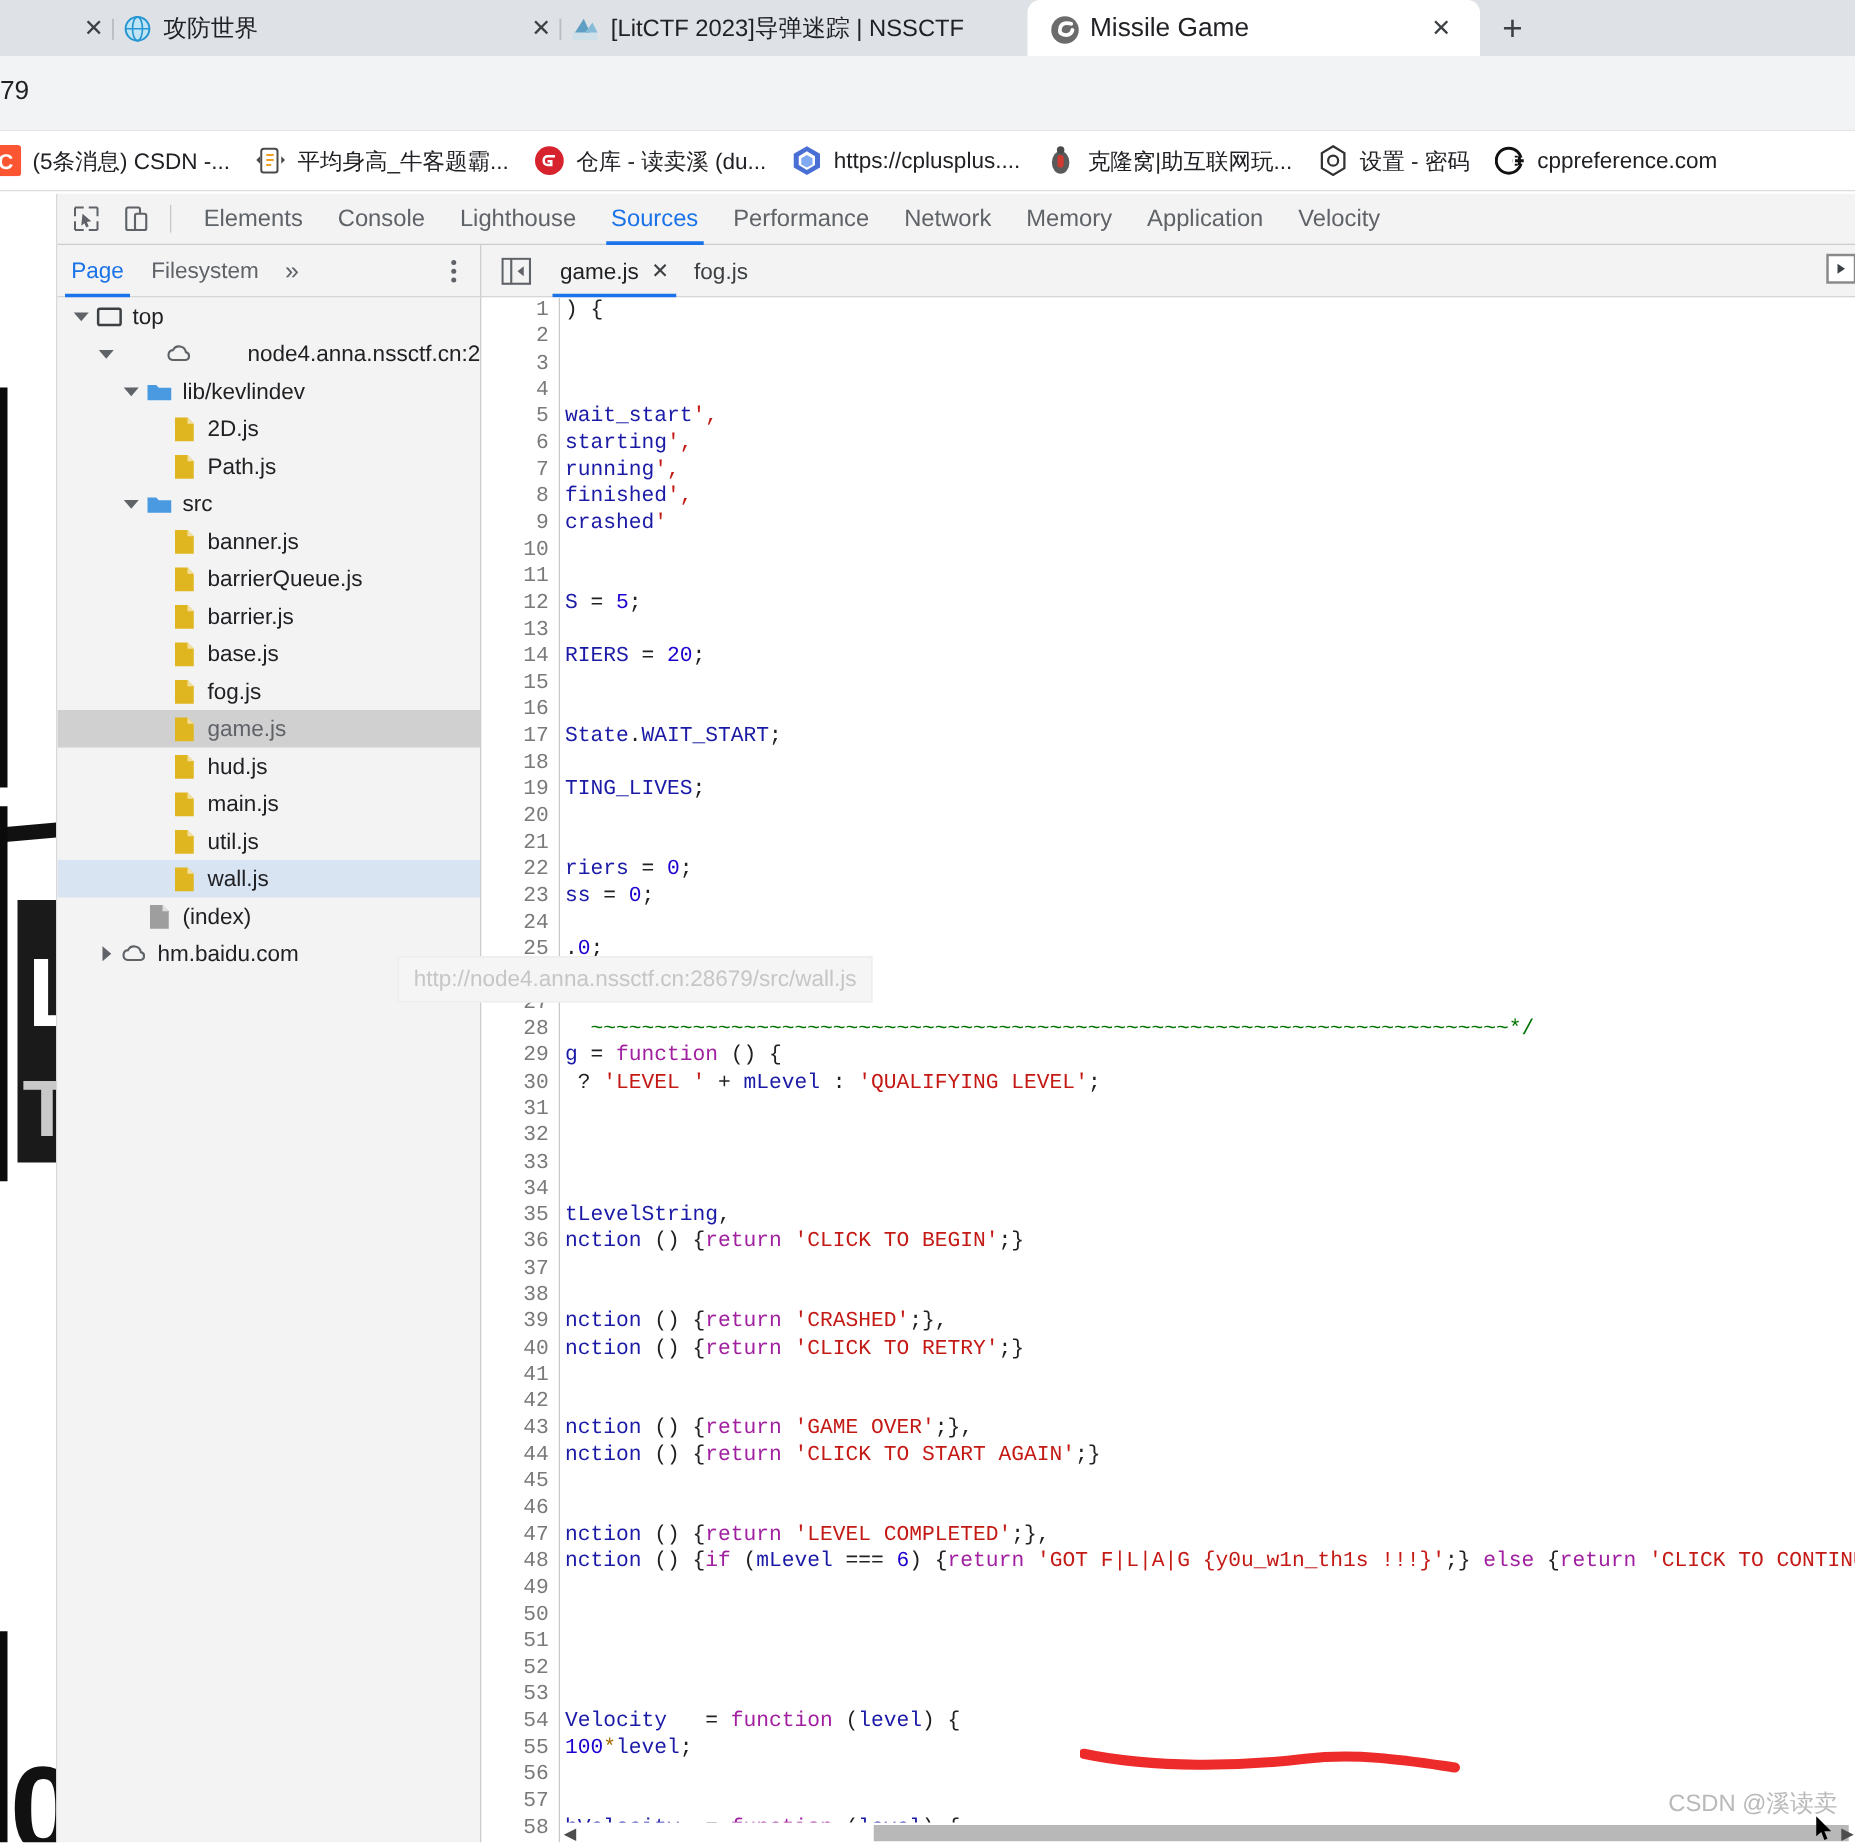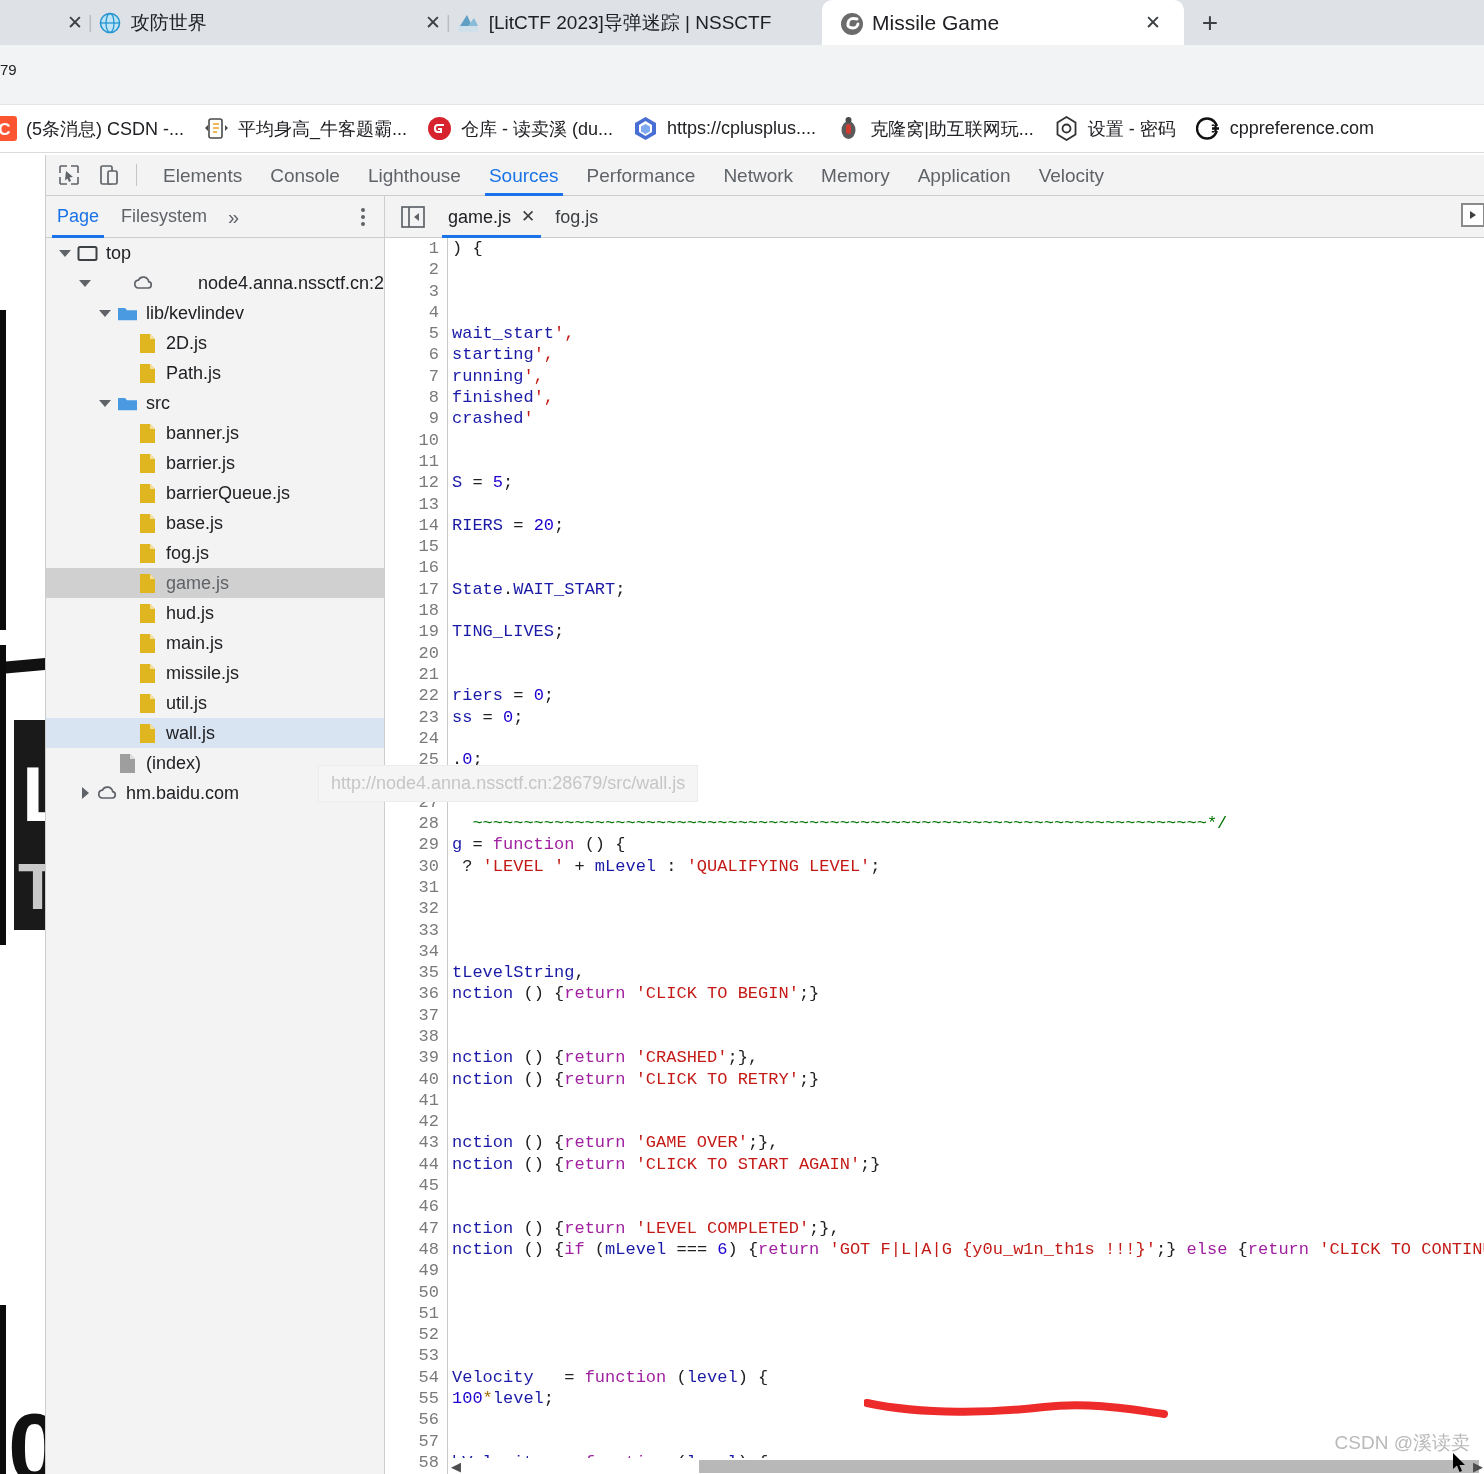--- a/index.html
+++ b/index.html
@@ -34,21 +34,21 @@
     position:absolute; left:1188px; top:4px; width:44px; height:38px;
     display:flex; align-items:center; justify-content:center;
     font-size:28px; color:#3c4043; cursor:pointer; font-weight:300;
   }
 
   .urlbar-row {
     position:absolute; left:0; top:45px; width:1484px; height:60px;
     background:#f1f3f4; border-bottom:1px solid #e3e5e8;
   }
   .urlbar-text {
-    position:absolute; left:0; top:16px; font-size:15px; color:#202124;
+    position:absolute; left:0; top:16px; font-size:21px; color:#202124;
     font-family:"Liberation Sans", sans-serif;
   }
 
   .bookmarks {
     position:absolute; left:0; top:105px; width:1484px; height:48px;
     background:#ffffff; display:flex; align-items:center;
     border-bottom:1px solid #dadce0;
   }
   .bm { display:flex; align-items:center; margin-right:20px; cursor:pointer; white-space:nowrap; }
   .bm .bmicon { width:25px; height:25px; margin-right:9px; flex:0 0 auto; position:relative; }
@@ -472,36 +472,36 @@
             <path d="M14 2 v5 h5 Z" fill="#f2e0a0"></path>
           </svg></span>
         <span>banner.js</span>
       </div>
       <div class="tree-row" style="padding-left: 70px;">
         <span class="tw"></span>
         <span class="ticon"><svg width="23" height="23" viewBox="0 0 23 23">
             <path d="M4 2 h10 l5 5 v14 H4 Z" fill="#e0b620"></path>
             <path d="M14 2 v5 h5 Z" fill="#f2e0a0"></path>
           </svg></span>
+        <span>barrierQueue.js</span>
+      </div>
+      <div class="tree-row" style="padding-left: 70px;">
+        <span class="tw"></span>
+        <span class="ticon"><svg width="23" height="23" viewBox="0 0 23 23">
+            <path d="M4 2 h10 l5 5 v14 H4 Z" fill="#e0b620"></path>
+            <path d="M14 2 v5 h5 Z" fill="#f2e0a0"></path>
+          </svg></span>
         <span>barrier.js</span>
       </div>
       <div class="tree-row" style="padding-left: 70px;">
         <span class="tw"></span>
         <span class="ticon"><svg width="23" height="23" viewBox="0 0 23 23">
             <path d="M4 2 h10 l5 5 v14 H4 Z" fill="#e0b620"></path>
             <path d="M14 2 v5 h5 Z" fill="#f2e0a0"></path>
           </svg></span>
-        <span>barrierQueue.js</span>
-      </div>
-      <div class="tree-row" style="padding-left: 70px;">
-        <span class="tw"></span>
-        <span class="ticon"><svg width="23" height="23" viewBox="0 0 23 23">
-            <path d="M4 2 h10 l5 5 v14 H4 Z" fill="#e0b620"></path>
-            <path d="M14 2 v5 h5 Z" fill="#f2e0a0"></path>
-          </svg></span>
         <span>base.js</span>
       </div>
       <div class="tree-row" style="padding-left: 70px;">
         <span class="tw"></span>
         <span class="ticon"><svg width="23" height="23" viewBox="0 0 23 23">
             <path d="M4 2 h10 l5 5 v14 H4 Z" fill="#e0b620"></path>
             <path d="M14 2 v5 h5 Z" fill="#f2e0a0"></path>
           </svg></span>
         <span>fog.js</span>
       </div>
@@ -521,28 +521,20 @@
           </svg></span>
         <span>hud.js</span>
       </div>
       <div class="tree-row" style="padding-left: 70px;">
         <span class="tw"></span>
         <span class="ticon"><svg width="23" height="23" viewBox="0 0 23 23">
             <path d="M4 2 h10 l5 5 v14 H4 Z" fill="#e0b620"></path>
             <path d="M14 2 v5 h5 Z" fill="#f2e0a0"></path>
           </svg></span>
         <span>main.js</span>
-      </div>
-      <div class="tree-row" style="padding-left: 70px;">
-        <span class="tw"></span>
-        <span class="ticon"><svg width="23" height="23" viewBox="0 0 23 23">
-            <path d="M4 2 h10 l5 5 v14 H4 Z" fill="#e0b620"></path>
-            <path d="M14 2 v5 h5 Z" fill="#f2e0a0"></path>
-          </svg></span>
-        <span>missile.js</span>
       </div>
       <div class="tree-row" style="padding-left: 70px;">
         <span class="tw"></span>
         <span class="ticon"><svg width="23" height="23" viewBox="0 0 23 23">
             <path d="M4 2 h10 l5 5 v14 H4 Z" fill="#e0b620"></path>
             <path d="M14 2 v5 h5 Z" fill="#f2e0a0"></path>
           </svg></span>
         <span>util.js</span>
       </div>
       <div class="tree-row sel-blue" style="padding-left: 70px;">

